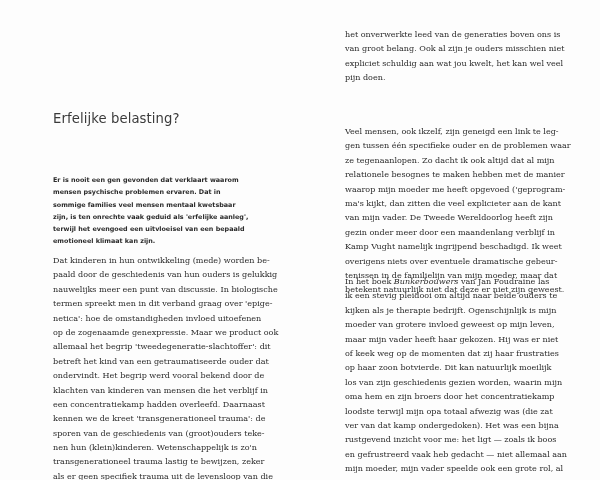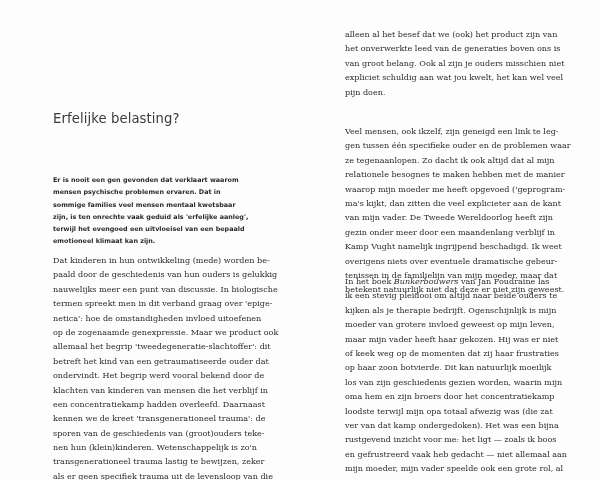--- a/index.html
+++ b/index.html
@@ -72,21 +72,20 @@
     <span class="ln last">(groot)ouders bekend is.</span>
     <span class="ln indent">Maar dat bewijs is denk ik ook niet nodig, want</span>
   </div>
 
   <div class="pnum left">154</div>
 </div>
 
 <div class="page right"></div>
 
 <div class="body right-p1">
-  <span class="ln">alleen al het besef dat we (ook) het product zijn van</span>
   <span class="ln">het onverwerkte leed van de generaties boven ons is</span>
   <span class="ln">van groot belang. Ook al zijn je ouders misschien niet</span>
   <span class="ln">expliciet schuldig aan wat jou kwelt, het kan wel veel</span>
   <span class="ln last">pijn doen.</span>
 </div>
 
 <div class="body right-p2">
   <span class="ln">Veel mensen, ook ikzelf, zijn geneigd een link te leg-</span>
   <span class="ln">gen tussen één specifieke ouder en de problemen waar</span>
   <span class="ln">ze tegenaanlopen. Zo dacht ik ook altijd dat al mijn</span>

